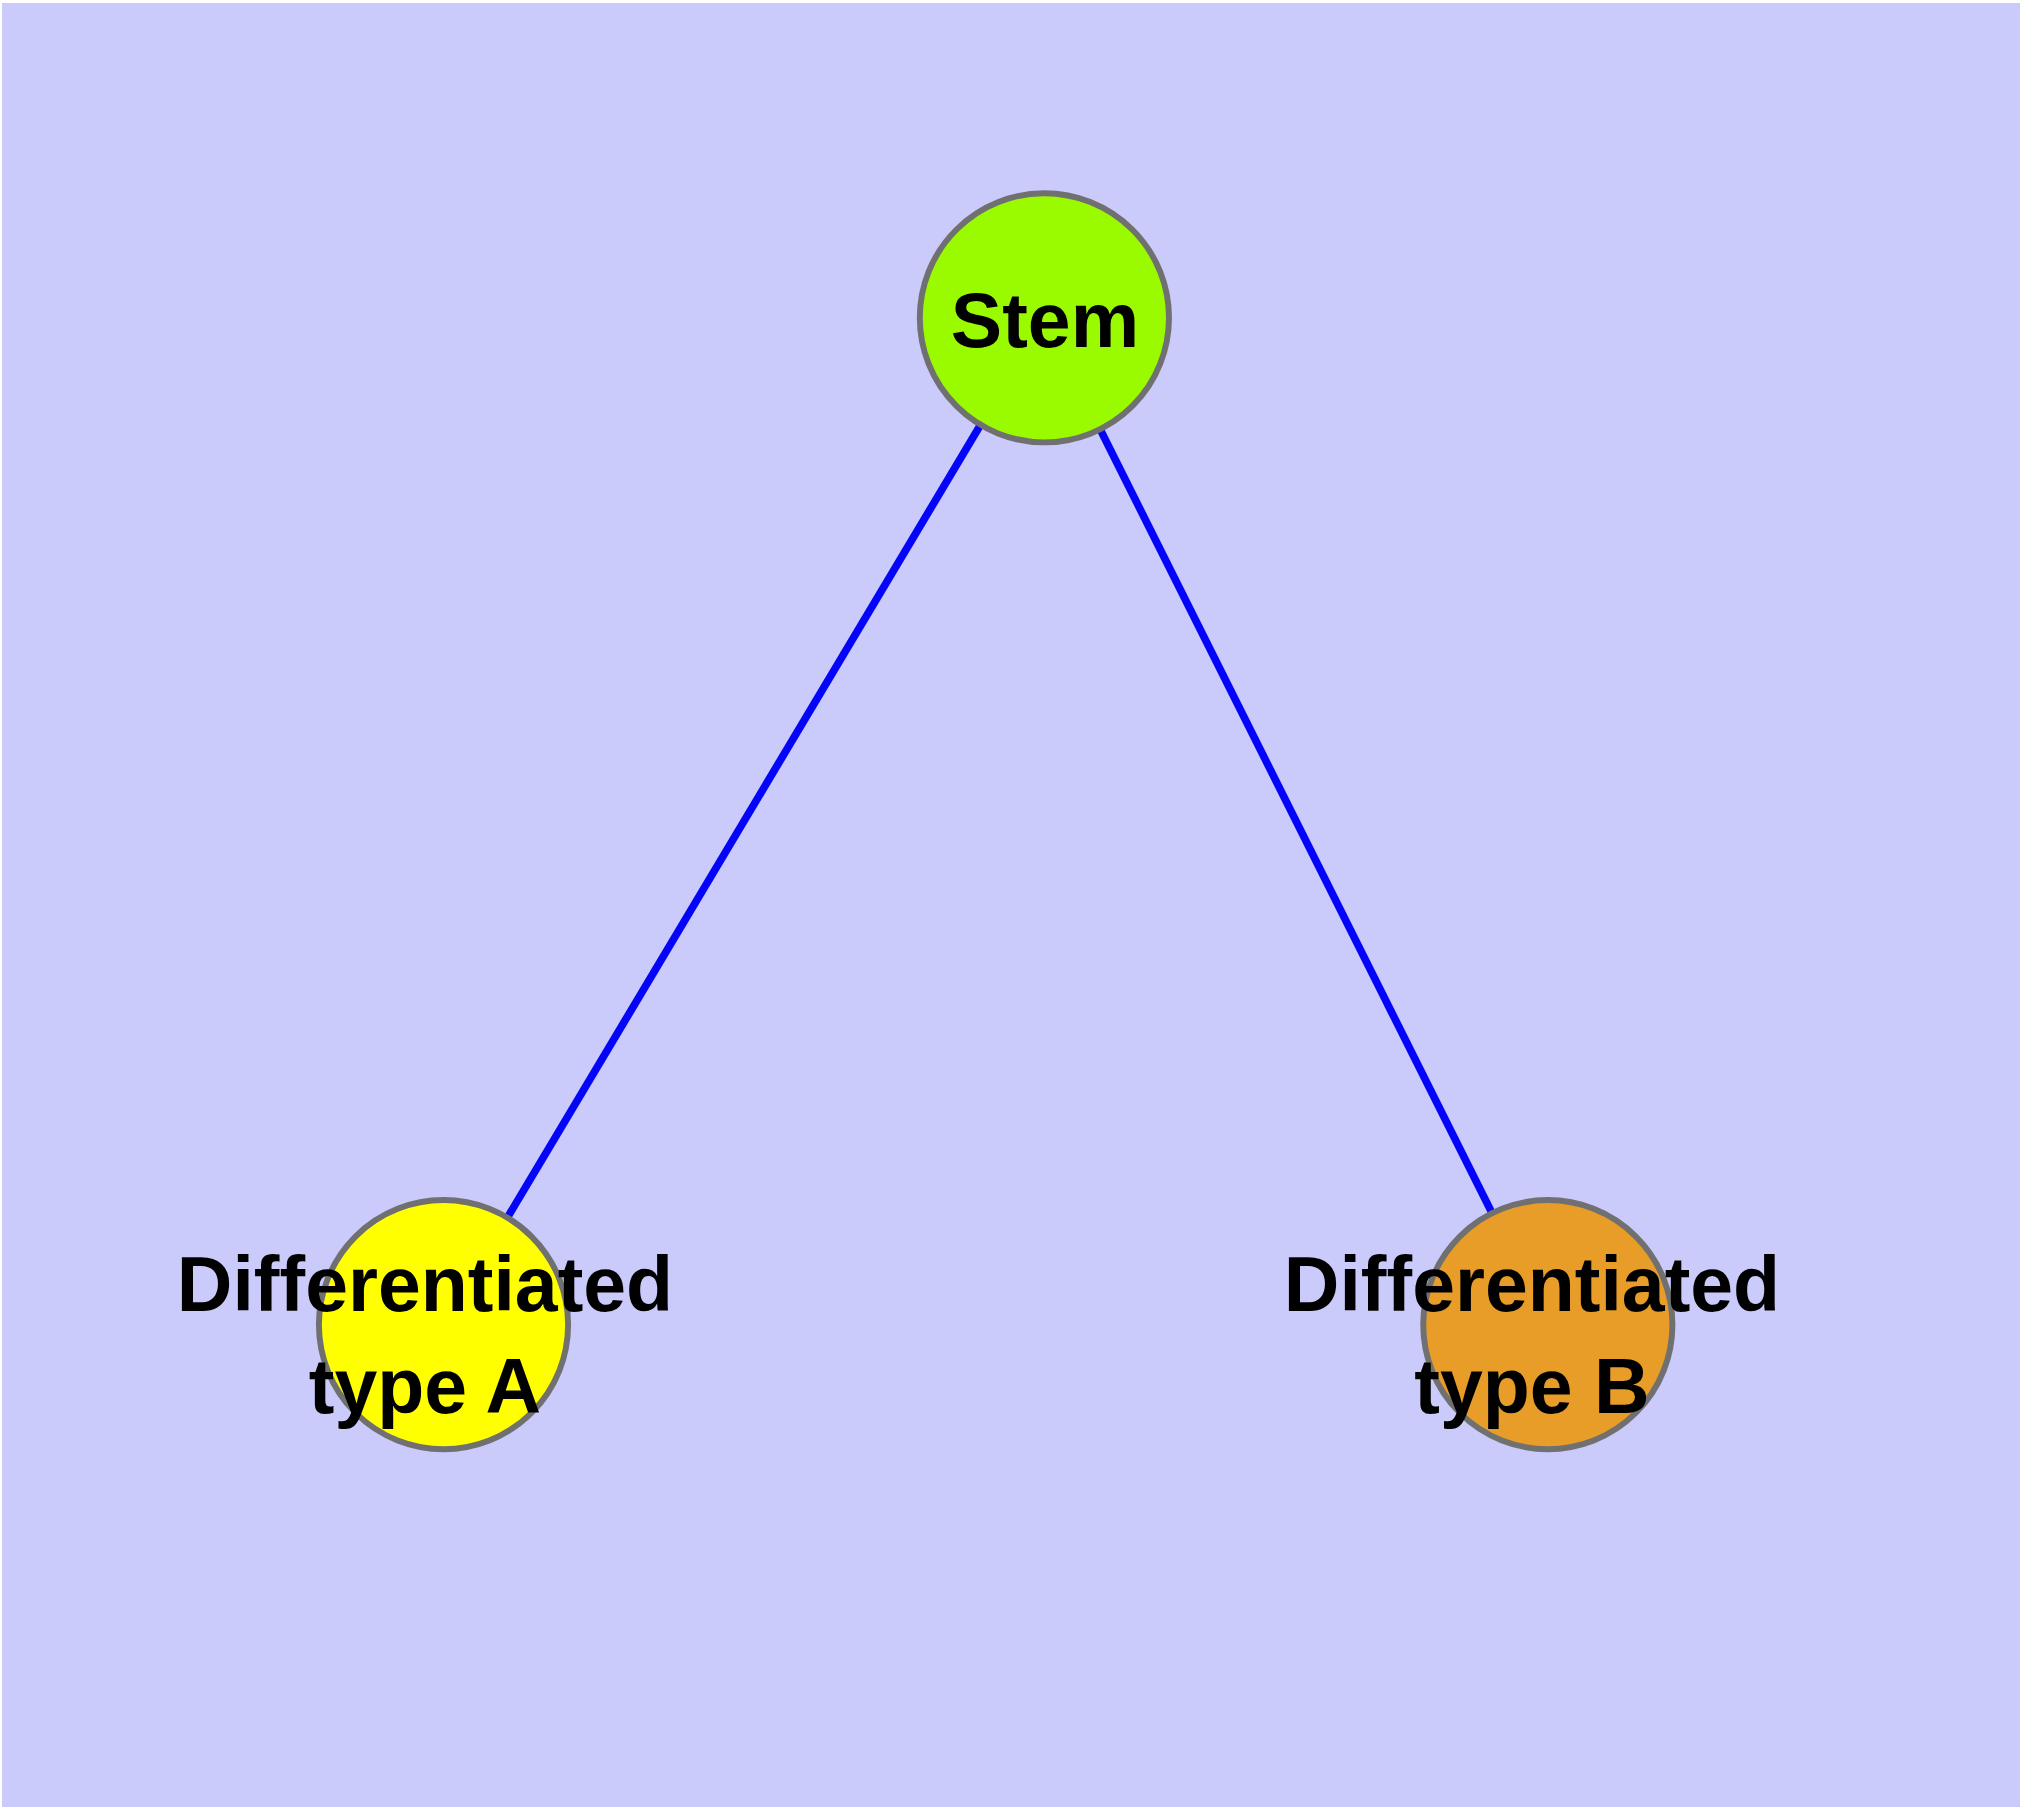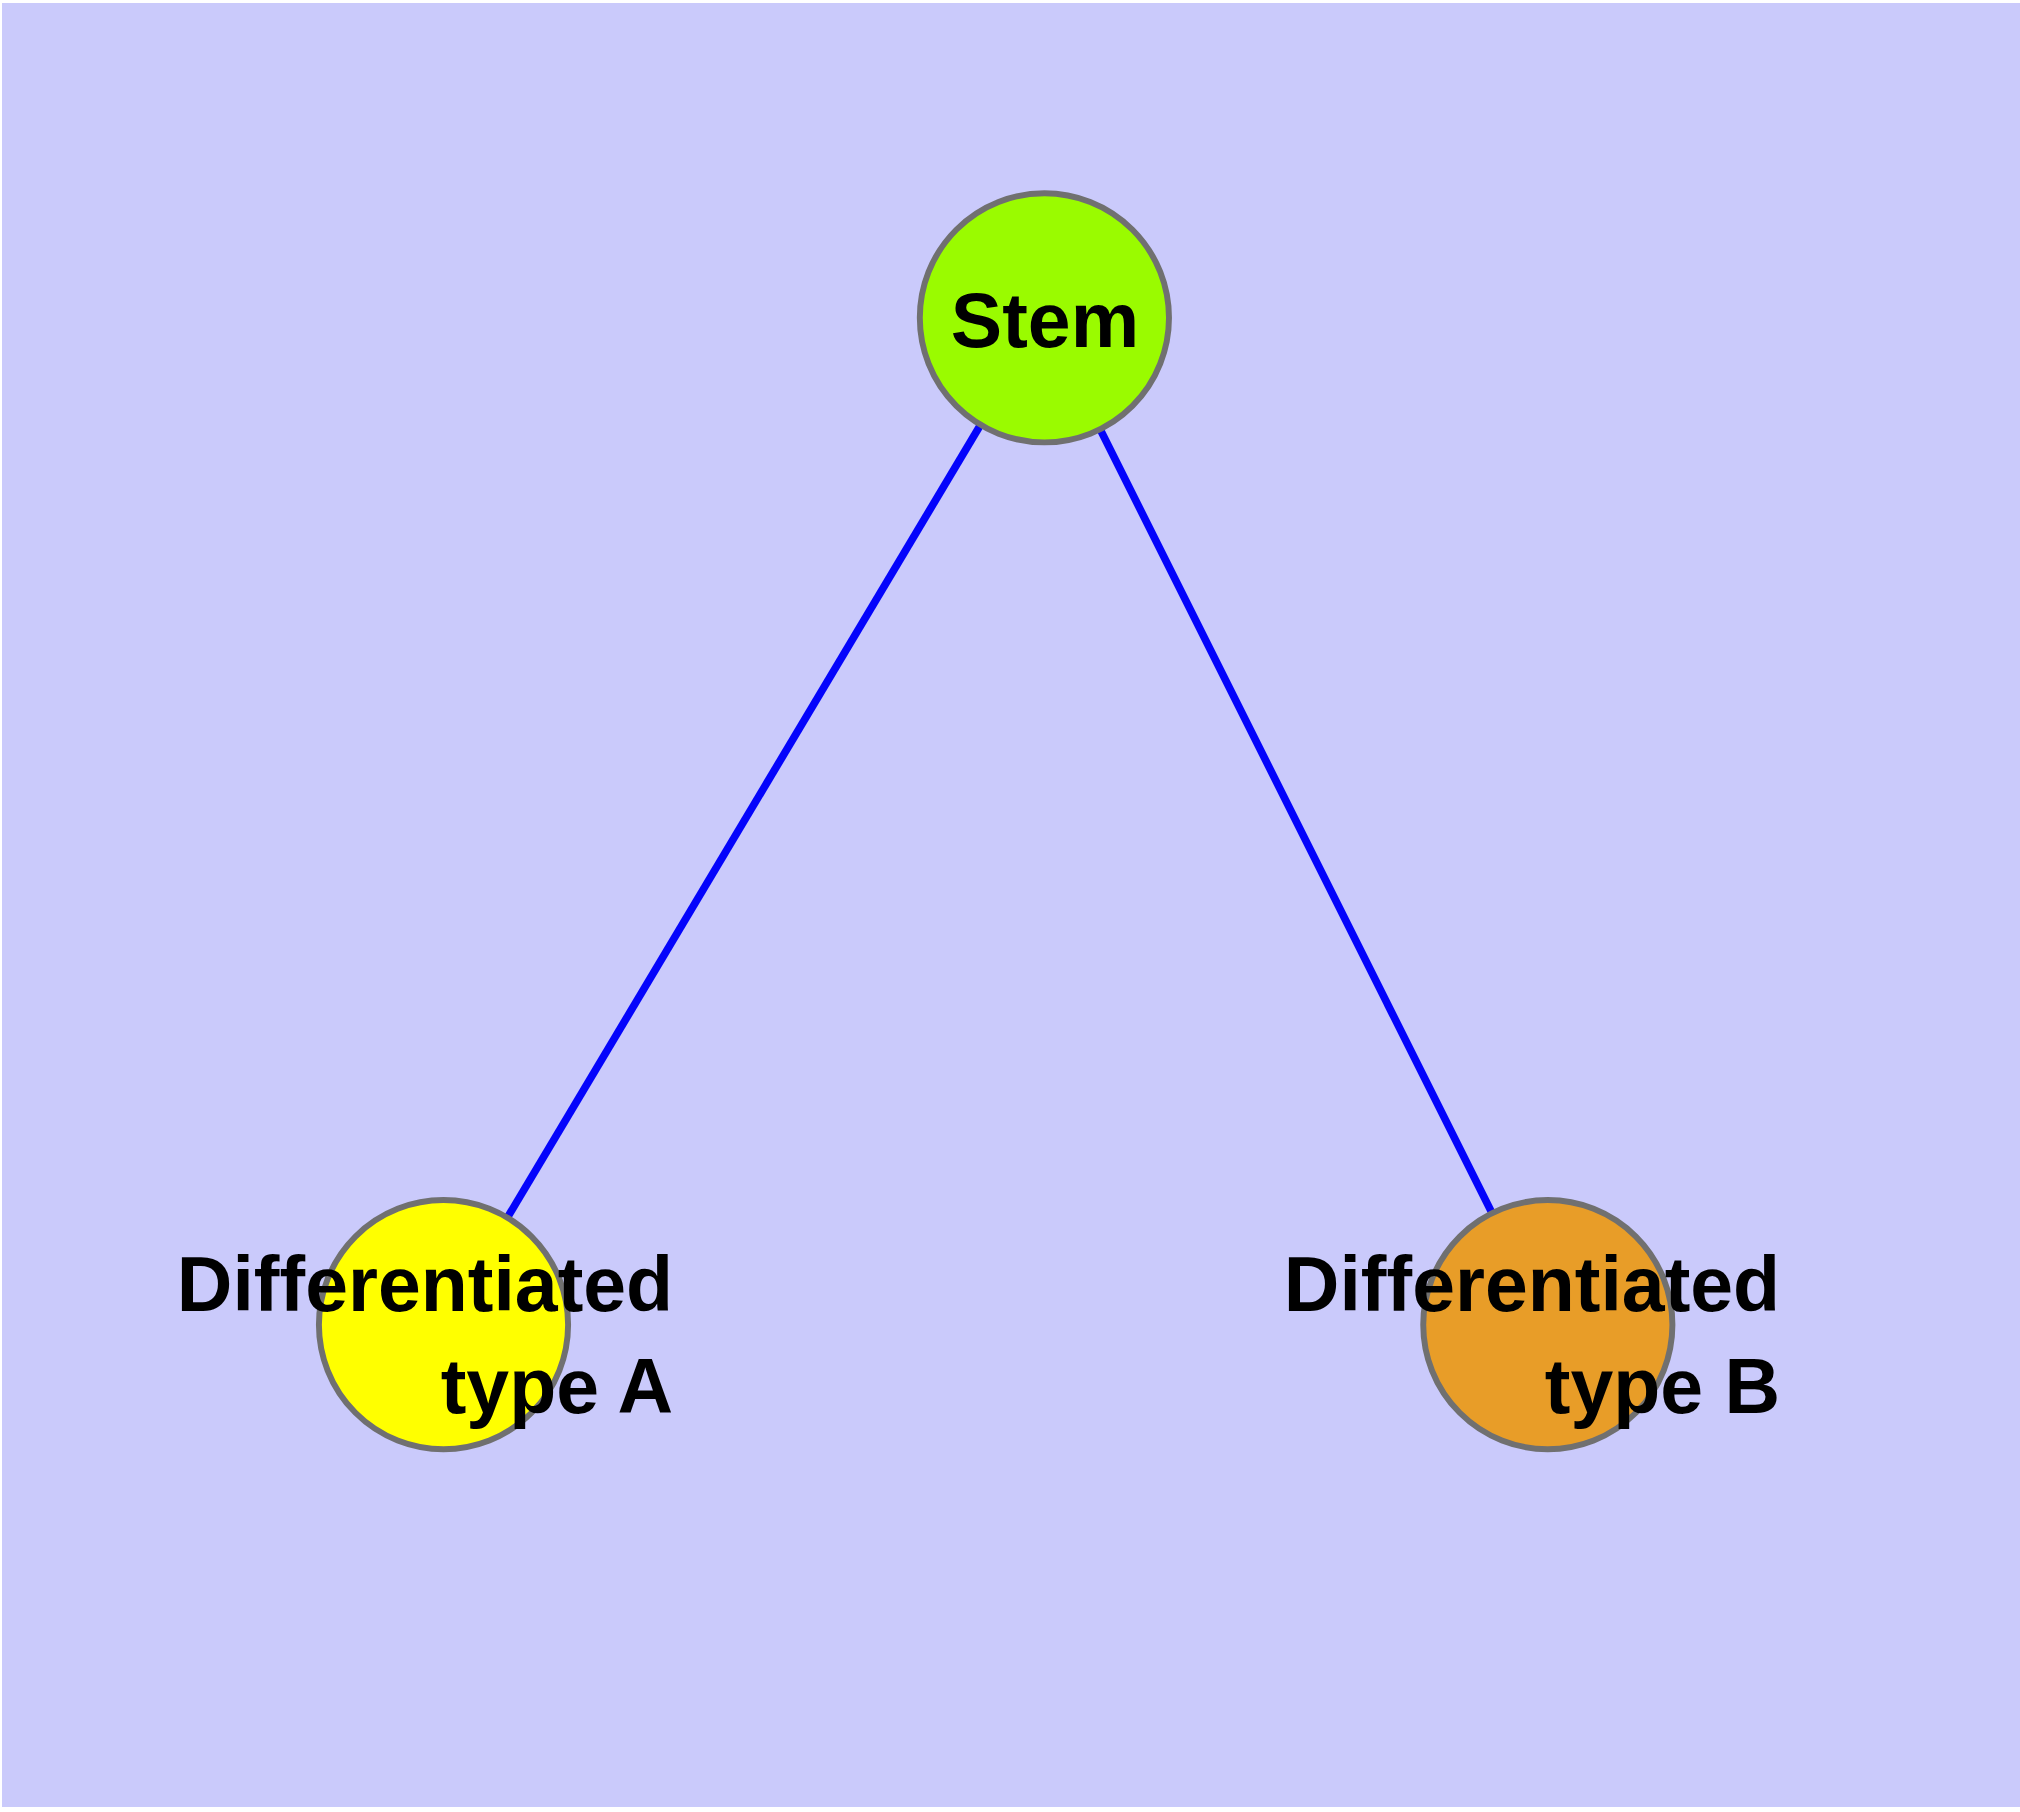--- a/index.html
+++ b/index.html
@@ -37,21 +37,21 @@
     stroke-width: 9;
     fill: none;
   }
   .node-circle {
     stroke: var(--node-border, #707070);
     stroke-width: 7;
   }
   .node-label {
     position: absolute;
     transform: translate(-50%, -50%);
-    text-align: right;
+    text-align: center;
     white-space: pre-line;
     font-weight: bold;
     font-size: 77px;
     line-height: 102px;
     color: var(--label-text, #000000);
     letter-spacing: 0px;
     pointer-events: none;
   }
   .label-stem   { left: 1045px; top: 320px;  }
   .label-type-a { left: 425px;  top: 1335px; }

